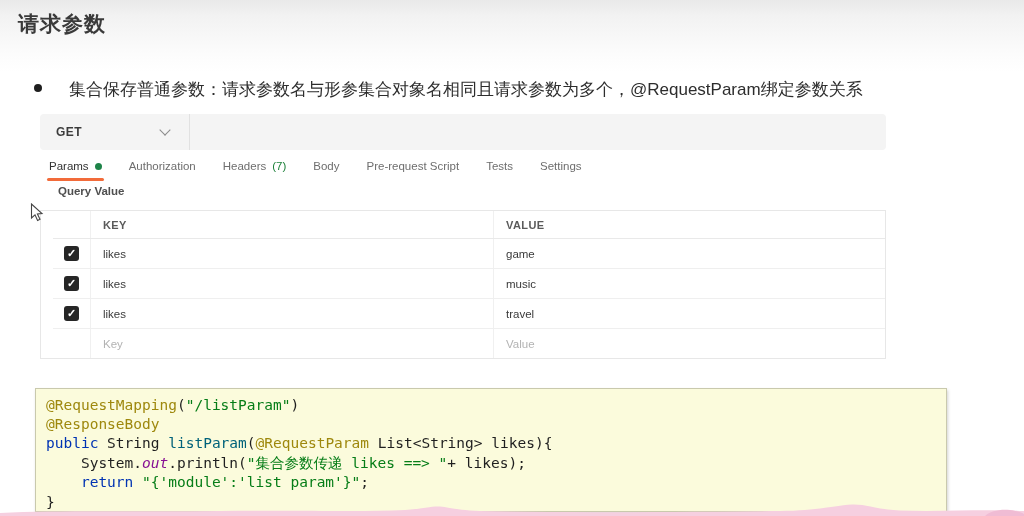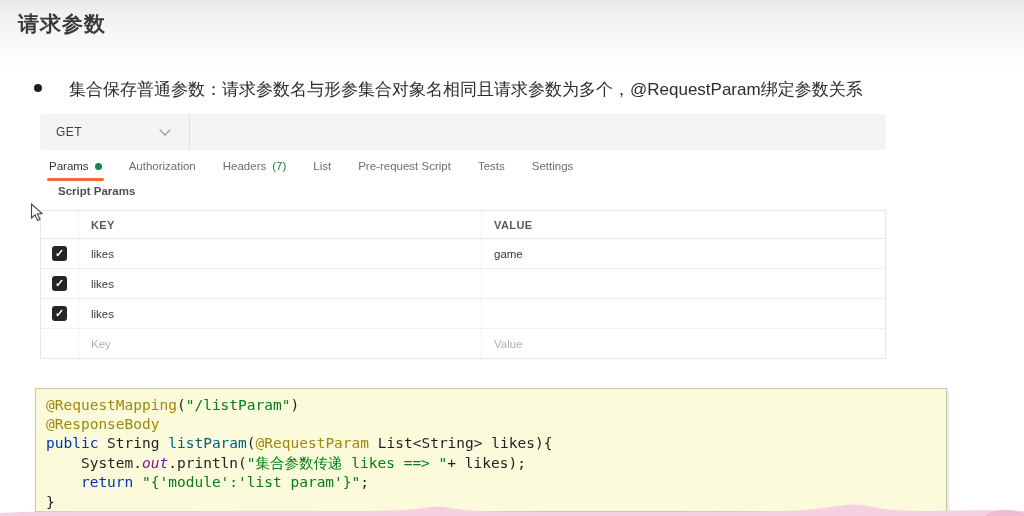--- a/index.html
+++ b/index.html
@@ -9,34 +9,34 @@
 
   
   .title{position:absolute;left:18px;top:10px;font-size:21px;font-weight:bold;color:#3a3a3a;letter-spacing:1px;}
   .bullet-row{position:absolute;left:34px;top:78px;width:970px;font-size:17px;color:#2d2d2d;display:flex;gap:27px;align-items:flex-start;}
   .bdot{width:8px;height:8px;border-radius:50%;background:#1f1f1f;margin-top:6px;flex:none;}
 
   
   .postman{position:absolute;left:40px;top:114px;width:846px;height:238px;}
   .urlbar{position:relative;height:36px;background:#f4f4f4;border-radius:4px;display:flex;align-items:center;overflow:hidden;}
   .method{width:150px;height:100%;box-sizing:border-box;display:flex;align-items:center;justify-content:space-between;
-          padding:0 20px 0 16px;font-size:12px;font-weight:normal;color:#3c3c3c;letter-spacing:.5px;border-right:1px solid #e1e1e1;cursor:pointer;}
+          padding:0 20px 0 16px;font-size:12px;font-weight:bold;color:#3c3c3c;letter-spacing:.5px;border-right:1px solid #e1e1e1;cursor:pointer;}
   .chev{width:7px;height:7px;border-right:1.6px solid #8a8a8a;border-bottom:1.6px solid #8a8a8a;transform:rotate(45deg);margin-top:-4px;}
   .url{padding-left:18px;font-size:11.5px;color:#8b8b8b;white-space:nowrap;}
 
   .tabs{position:absolute;left:9px;top:46px;display:flex;gap:27px;font-size:11.5px;color:#6e6e6e;}
   .tab{position:relative;display:flex;align-items:center;gap:6px;padding-bottom:9px;cursor:pointer;white-space:nowrap;}
   .tab.active{color:#333;justify-content:flex-end;}
   .gdot{width:7px;height:7px;border-radius:50%;background:var(--dot-green);}
   .count{color:var(--count-green);}
   .underline{position:absolute;left:-2px;right:-2px;bottom:0;height:3px;background:var(--accent);border-radius:2px;}
 
   .qp{position:absolute;left:18px;top:71px;font-size:11.5px;font-weight:bold;color:#4f4f4f;}
 
-  .ptable{position:absolute;left:0;top:96px;width:846px;box-sizing:border-box;border:1px solid #e7e7e7;background:#fff;font-size:11.5px;color:#3a3a3a;}
+  .ptable{position:absolute;left:0;top:96px;width:846px;box-sizing:border-box;border:1px solid #e7e7e7;background:#fff;font-size:11.5px;color:#3a3a3a;padding-left:12px;}
   .thead,.trow{display:grid;grid-template-columns:38px 403px 1fr;}
   .thead{height:27px;border-bottom:1px solid #e9e9e9;color:#5a5a5a;font-size:11px;letter-spacing:.4px;font-weight:bold;}
   .trow{height:29px;border-bottom:1px solid #efefef;}
   .trow:last-child{border-bottom:none;}
   .tcell{display:flex;align-items:center;padding-left:12px;box-sizing:border-box;overflow:hidden;}
   .ccell{justify-content:center;padding-left:0;border-right:1px solid #f0f0f0;}
   .kcell{border-right:1px solid #f0f0f0;}
   .cb{width:15px;height:15px;border-radius:3px;background:#262626;color:#fff;font-size:11px;line-height:15px;text-align:center;font-weight:bold;cursor:pointer;}
   .ph{color:#b3b3b3;}
 
@@ -78,60 +78,62 @@
           <span class="underline"></span>
         </div>
         <div class="tab">
           <span>Authorization</span>
         </div>
         <div class="tab">
           <span>Headers</span>
           <span class="count">(7)</span>
         </div>
         <div class="tab">
-          <span>List</span>
+          <span>Body</span>
         </div>
         <div class="tab">
           <span>Pre-request Script</span>
         </div>
         <div class="tab">
           <span>Tests</span>
         </div>
         <div class="tab">
           <span>Settings</span>
         </div>
       </div>
 
-    <div class="qp">Script Params</div>
+    <div class="qp">Query Value</div>
 
     <div class="ptable">
       <div class="thead">
         <div class="tcell ccell"></div>
         <div class="tcell kcell">KEY</div>
         <div class="tcell">VALUE</div>
       </div>
       <div id="tbody">
           <div class="trow">
             <div class="tcell ccell">
               <span class="cb">✓</span>
             </div>
             <div class="tcell kcell">likes</div>
             <div class="tcell">game</div>
           </div>
           <div class="trow">
             <div class="tcell ccell">
               <span class="cb">✓</span>
             </div>
             <div class="tcell kcell">likes</div>
+            <div class="tcell">music</div>
           </div>
           <div class="trow">
             <div class="tcell ccell">
               <span class="cb">✓</span>
             </div>
             <div class="tcell kcell">likes</div>
+            <div class="tcell">travel</div>
           </div>
           <div class="trow">
             <div class="tcell ccell"></div>
             <div class="tcell kcell ph">Key</div>
             <div class="tcell ph">Value</div>
           </div>
         </div>
     </div>
   </div>
 

